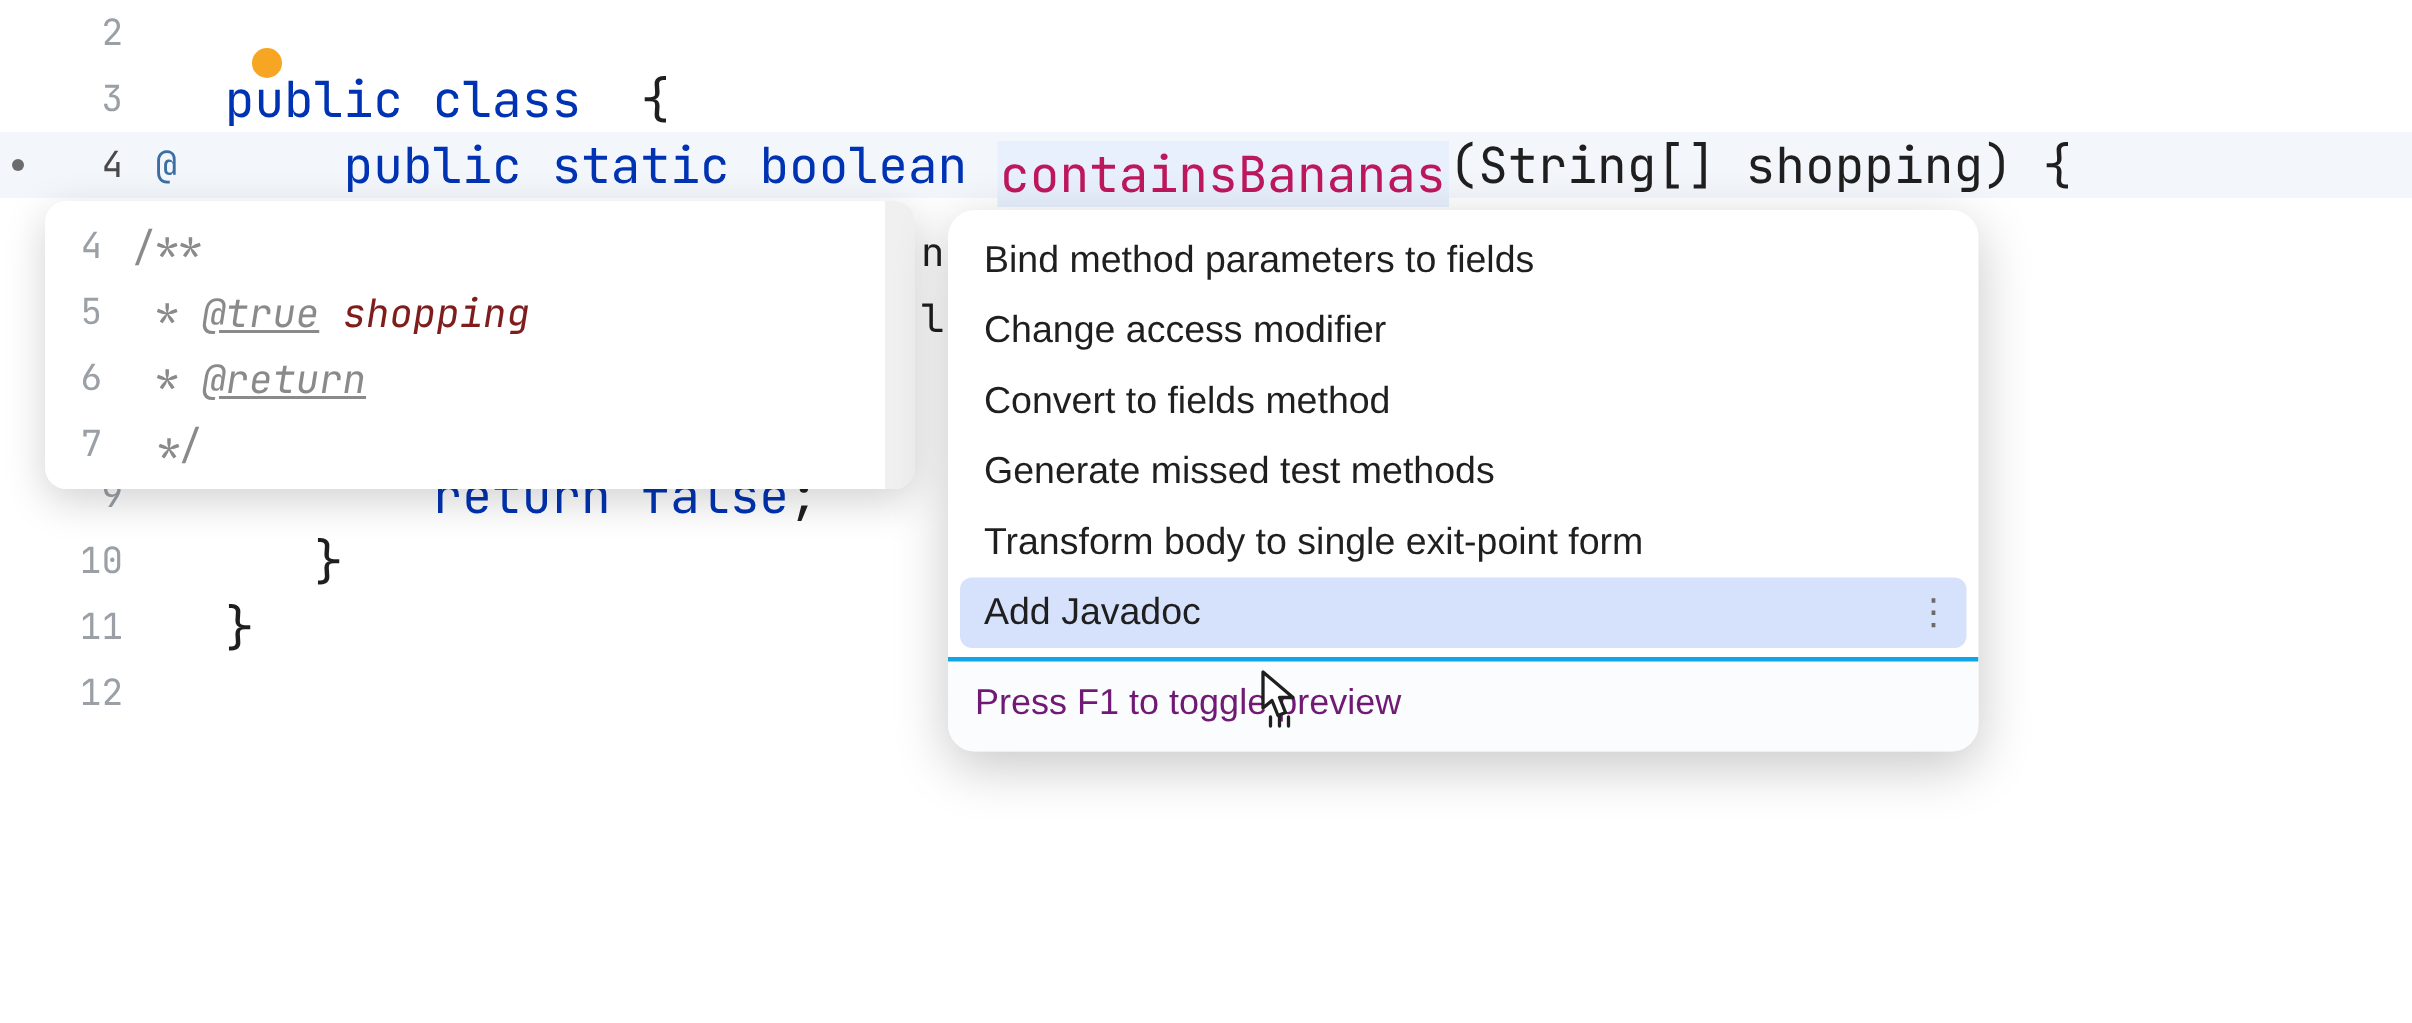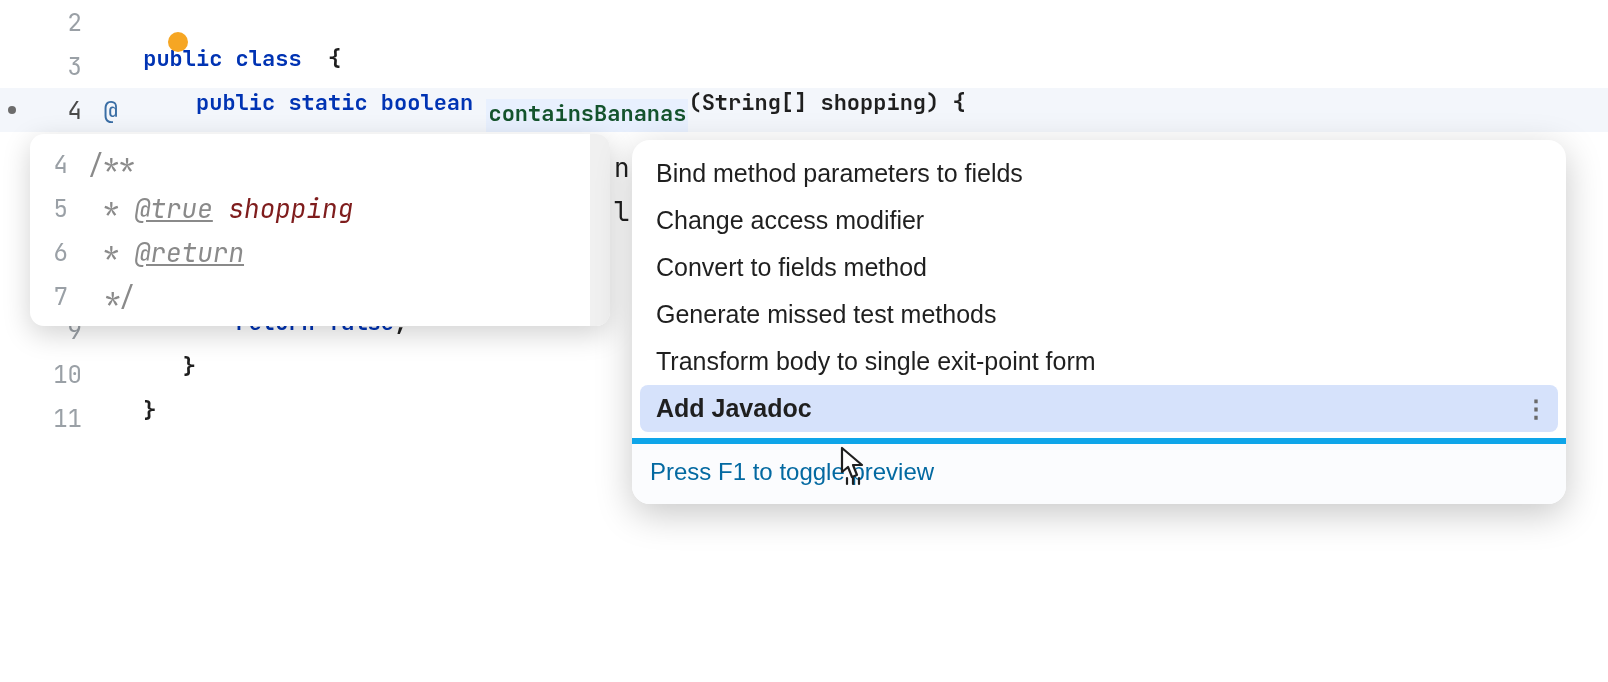--- a/index.html
+++ b/index.html
@@ -63,29 +63,29 @@
   .code-area {
     position: absolute;
     left: 130px;
     top: 0;
     right: 0;
     height: 100%;
   }
   .code-line {
     height: 44px;
     display: flex;
+    align-items: center;
     white-space: pre;
-    font-size: 22px;
-    font-weight: bold;
+    font-size: 33px;
   }
   .code-line.active-bg {
     background: #f3f6fb;
   }
   .kw { color: #0033b3; }
-  .method { color: #14532d; background: #e8f0fe; padding: 0 2px; margin-top: 11px; }
+  .method { color: #be185d; background: #e8f0fe; padding: 0 2px; margin-top: 11px; }
   .plain { color: #1f1f1f; }
   .orange-dot {
     position: absolute;
     left: 38px;
     top: -12px;
     width: 20px;
     height: 20px;
     border-radius: 50%;
     background: #f6a623;
   }
@@ -142,21 +142,21 @@
     background: #f0f0f0;
     border-top-right-radius: 14px;
     border-bottom-right-radius: 14px;
     margin: -8px 0 -8px 0;
   }
   
   .actions-popup {
     position: absolute;
     left: 632px;
     top: 140px;
-    width: 934px;
+    width: 687px;
     background: #ffffff;
     border-radius: 18px;
     box-shadow: 0 10px 36px rgba(0,0,0,0.22);
     z-index: 10;
     overflow: hidden;
   }
   .actions-list {
     padding: 10px 8px 6px 8px;
   }
   .action-item {
@@ -165,35 +165,34 @@
     align-items: center;
     padding: 0 16px;
     font-family: -apple-system, "SF Pro Text", "Segoe UI", Arial, sans-serif;
     font-size: 25px;
     color: #1f1f1f;
     border-radius: 8px;
     position: relative;
   }
   .action-item.selected {
     background: #d6e2fb;
-    font-weight: bold;
   }
   .action-item .more {
     position: absolute;
     right: 10px;
     color: #6a6a6a;
     font-size: 24px;
     letter-spacing: 0px;
   }
   .actions-footer {
-    border-top: 6px solid #0ea5e9;
+    border-top: 3px solid #0ea5e9;
     padding: 14px 18px 18px 18px;
     font-family: -apple-system, "SF Pro Text", "Segoe UI", Arial, sans-serif;
     font-size: 24px;
-    color: #0369a1;
+    color: #701a75;
     background: #fbfcfe;
   }
   
   .cursor-icon {
     position: absolute;
     left: 832px;
     top: 444px;
     z-index: 20;
     pointer-events: none;
   }
@@ -225,20 +224,23 @@
     <div class="gutter-row" style="visibility:hidden"></div>
     <div class="gutter-row" style="visibility:hidden"></div>
     <div class="gutter-row">
         <span class="line-num">9</span>
       </div>
     <div class="gutter-row">
         <span class="line-num">10</span>
       </div>
     <div class="gutter-row">
         <span class="line-num">11</span>
+      </div>
+    <div class="gutter-row">
+        <span class="line-num">12</span>
       </div>
   </div>
 
   <div class="code-area">
     <div class="code-line"></div>
     <div class="code-line" style="position:relative;">
       <span class="orange-dot"></span>
       <span class="plain"> </span><span class="kw">public</span><span class="plain"> </span><span class="kw">class</span><span class="plain"> </span><span class="plain"> {</span>
     </div>
     <div class="code-line active-bg">

